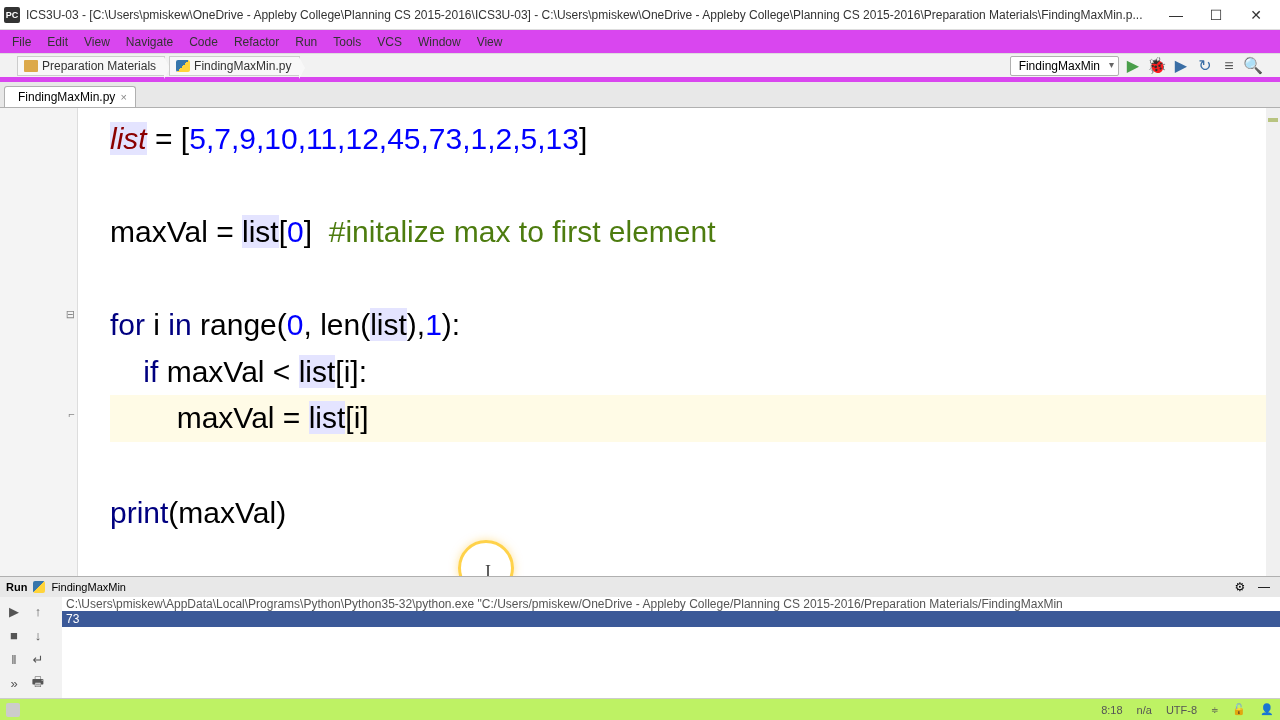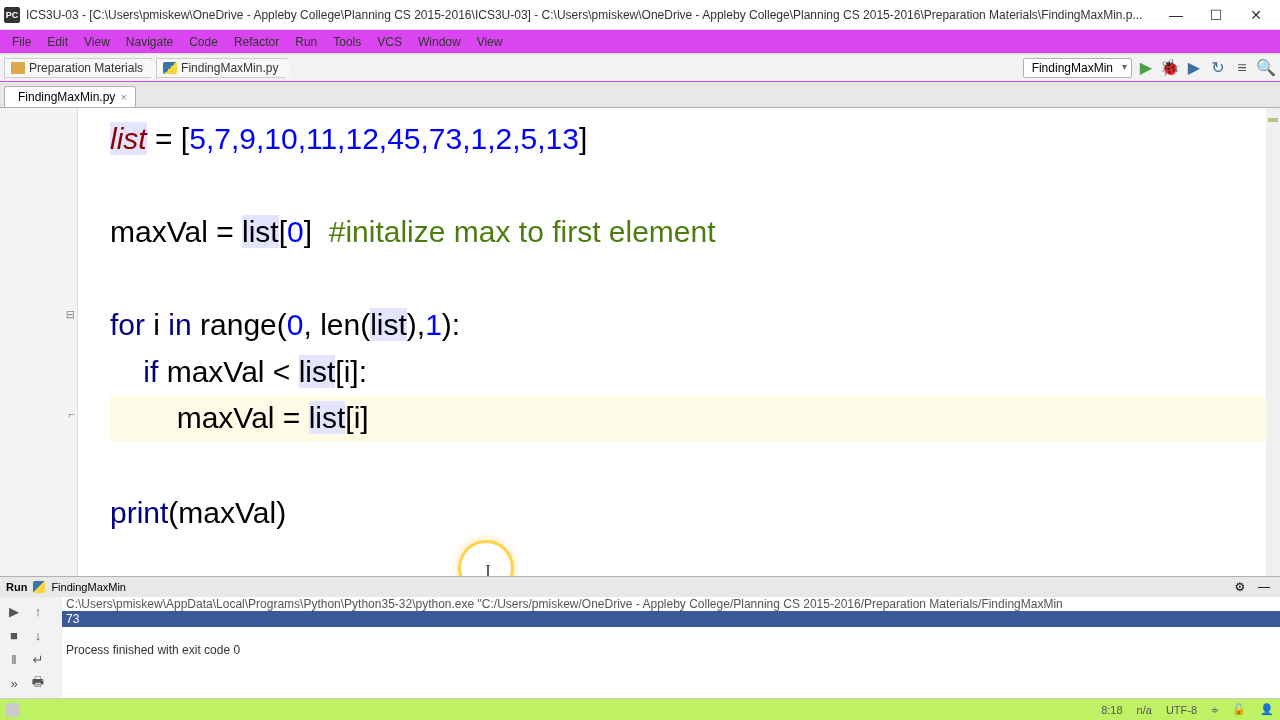--- a/index.html
+++ b/index.html
@@ -10,21 +10,21 @@
 .titlebar .app-icon { width: 16px; height: 16px; background: #333; border-radius: 2px; margin-right: 6px; display: flex; align-items: center; justify-content: center; color: #fff; font-size: 9px; font-weight: bold; }
 .titlebar .title-text { flex: 1; font-size: 12px; color: #333; white-space: nowrap; overflow: hidden; text-overflow: ellipsis; }
 .titlebar .win-controls { display: flex; gap: 0; }
 .titlebar .win-btn { width: 40px; height: 28px; display: flex; align-items: center; justify-content: center; cursor: pointer; font-size: 14px; color: #333; }
 
 
 .menubar { height: 24px; background: #d946ef; display: flex; align-items: center; padding: 0 4px; border-bottom: 1px solid #ddd; }
 .menubar .menu-item { padding: 2px 8px; font-size: 12px; color: #333; cursor: pointer; }
 
 
-.toolbar { height: 28px; background: #f2f2f2; display: flex; align-items: center; padding: 0 4px; border-bottom: 1px solid #d946ef; }
+.toolbar { height: 28px; background: #f2f2f2; display: flex; align-items: center; padding: 0 17px; border-bottom: 5px solid #d946ef; }
 .breadcrumb { display: flex; align-items: center; flex: 1; }
 .crumb { display: flex; align-items: center; padding: 2px 8px 2px 6px; font-size: 12px; color: #333; background: #f8f8f8; border: 1px solid #ccc; position: relative; margin-right: 4px; }
 .crumb::after { content: ''; position: absolute; right: -6px; top: 0; width: 0; height: 0; border-top: 11px solid transparent; border-bottom: 11px solid transparent; border-left: 6px solid #f8f8f8; }
 .crumb .crumb-icon { width: 14px; height: 12px; margin-right: 4px; display: inline-block; }
 .folder-icon { background: #dca94a; border-radius: 1px; }
 .py-icon { background: linear-gradient(135deg, #3776ab 50%, #ffd43b 50%); border-radius: 2px; }
 .toolbar-right { display: flex; align-items: center; gap: 4px; }
 .run-config { border: 1px solid #b0b0b0; background: #fff; padding: 2px 18px 2px 8px; font-size: 12px; border-radius: 2px; position: relative; }
 .run-config::after { content: '▾'; position: absolute; right: 4px; top: 2px; font-size: 10px; color: #666; }
 .tool-icon { width: 20px; height: 20px; display: flex; align-items: center; justify-content: center; cursor: pointer; }
@@ -183,21 +183,20 @@
         <div class="rp-side-btn">↵</div>
       </div>
       <div class="rp-side-row">
         <div class="rp-side-btn">»</div>
         <div class="rp-side-btn">🖶</div>
       </div>
     </div>
     <div class="runpanel-output">
       <div class="out-path">C:\Users\pmiskew\AppData\Local\Programs\Python\Python35-32\python.exe "C:/Users/pmiskew/OneDrive - Appleby College/Planning CS 2015-2016/Preparation Materials/FindingMaxMin</div>
       <div class="out-result">73</div>
-      <div class="out-exit">Process finished with exit code 0</div>
     </div>
   </div>
 </div>
 
 <div class="statusbar">
   <div class="st-left">
     <div class="st-icon"></div>
   </div>
   <span>8:18</span>
   <span>n/a</span>

